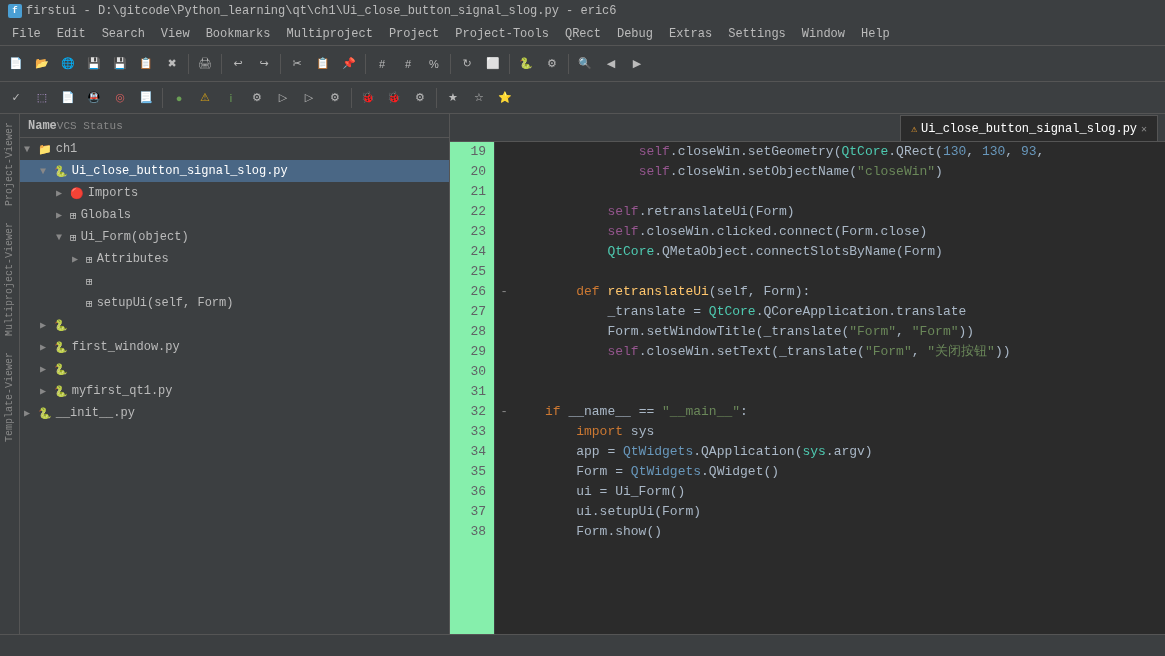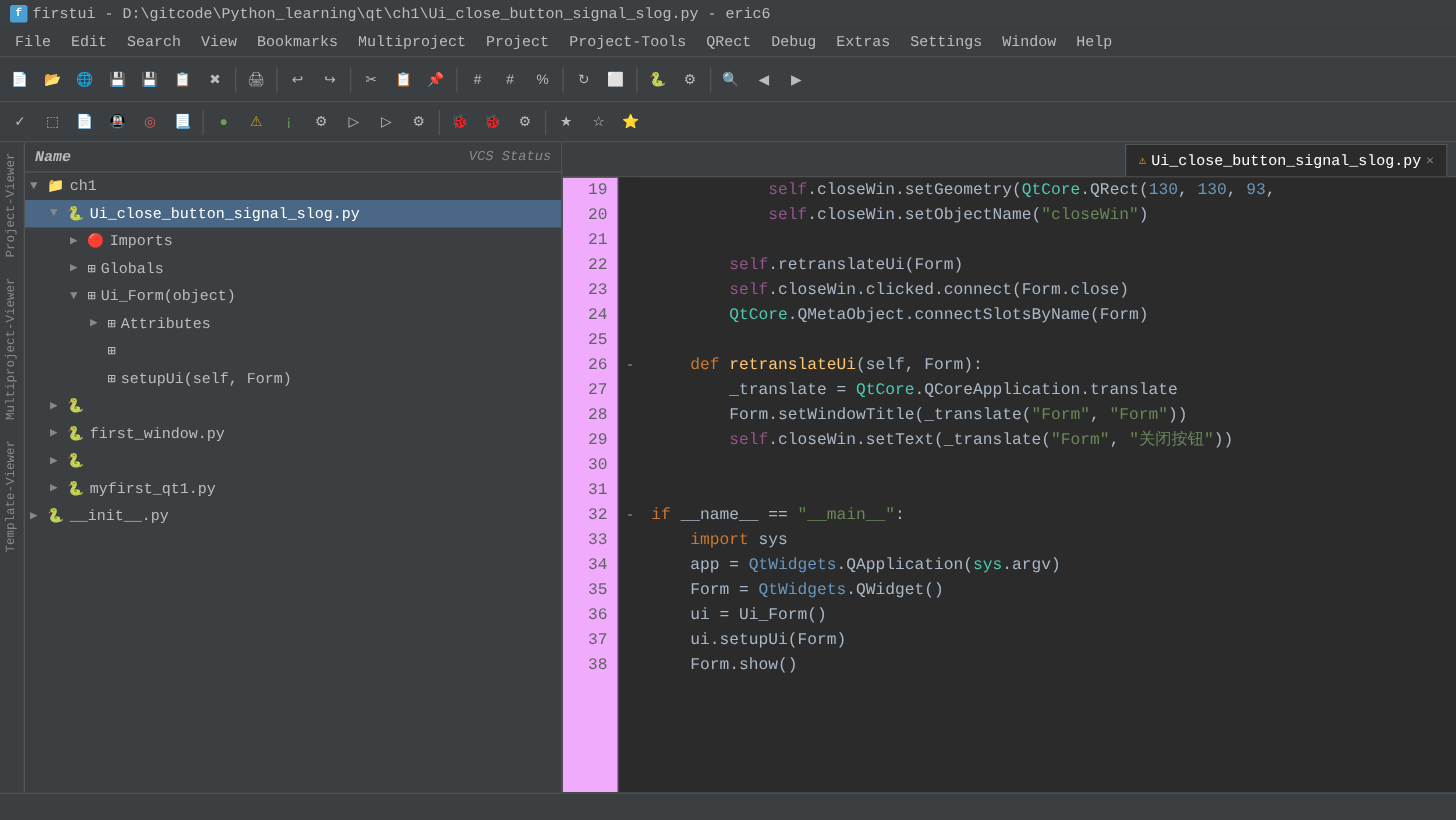--- a/index.html
+++ b/index.html
@@ -158,26 +158,24 @@
     .project-panel {
       width: 430px;
       background: #3c3f41;
       border-right: 1px solid #555;
       display: flex;
       flex-direction: column;
       flex-shrink: 0;
     }
     .project-header {
       display: flex;
-      justify-content: space-between;
       align-items: center;
       padding: 4px 8px;
       border-bottom: 1px solid #555;
       height: 24px;
-      font-style: italic;
     }
     .project-header-left {
       color: #bbbbbb;
       font-size: 12px;
       font-weight: bold;
     }
     .project-header-right {
       color: #888;
       font-size: 11px;
     }
@@ -212,21 +210,21 @@
     .editor-content {
       flex: 1;
       display: flex;
       overflow: hidden;
       background: #2b2b2b;
     }
 
     
     .line-numbers {
       width: 45px;
-      background: #f0abfc;
+      background: #86efac;
       border-right: 1px solid #3c3f41;
       text-align: right;
       padding-right: 8px;
       padding-top: 0;
       flex-shrink: 0;
       overflow: hidden;
       color: #606366;
       font-size: 13px;
       line-height: 1.5;
       user-select: none;
@@ -244,20 +242,21 @@
     }
 
     
     .code-area {
       flex: 1;
       overflow: auto;
       padding-left: 8px;
       line-height: 1.5;
       font-size: 13px;
       white-space: pre;
+      margin-left: 24px;
     } 
 
     .code-line {
       display: block;
       min-height: 20px;
       line-height: 20px;
     }
     .line-num-cell {
       display: block;
       height: 20px;

